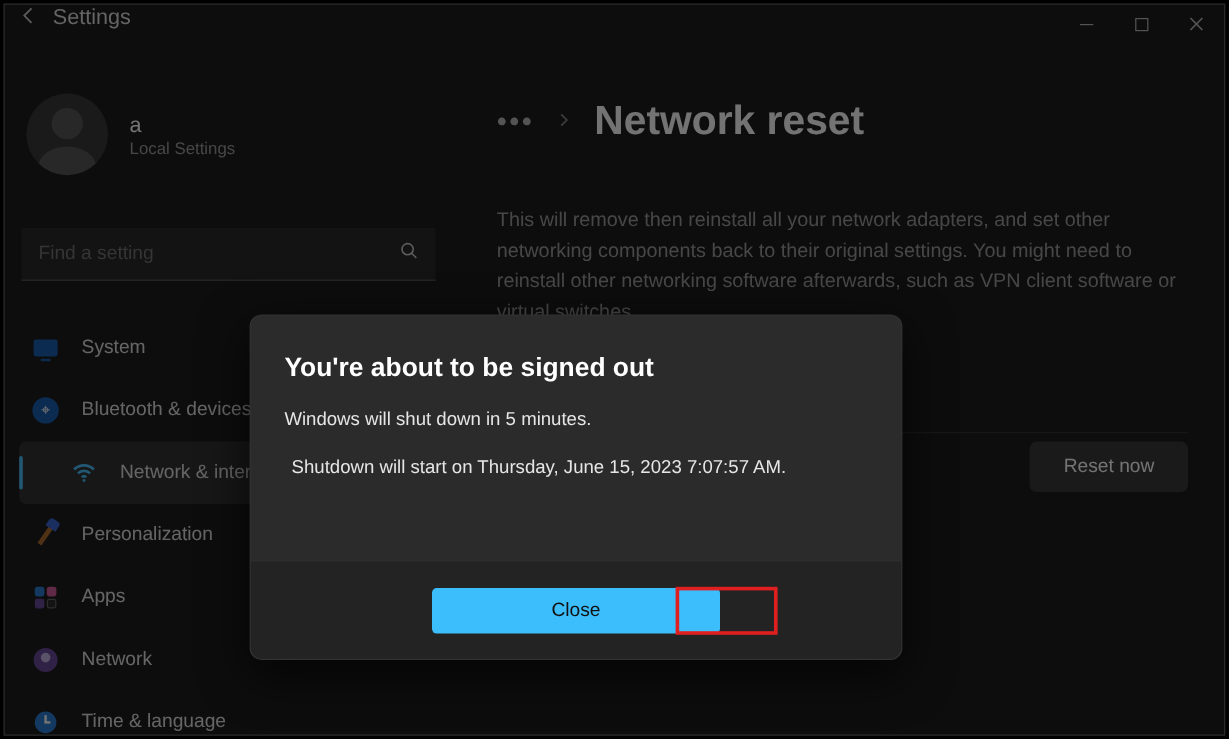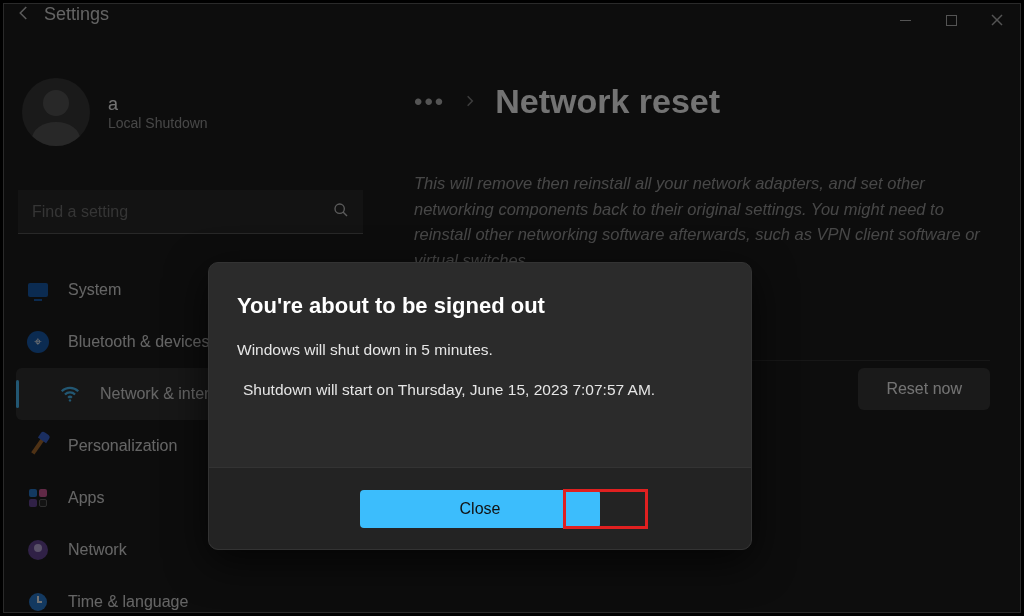--- a/index.html
+++ b/index.html
@@ -44,21 +44,21 @@
   .nav-item.active::before { content:""; position:absolute; left:0; top:12px; bottom:12px; width:3px; background:#4cc2ff; border-radius:3px; }
   .nav-ico { width:24px; height:24px; display:flex; align-items:center; justify-content:center; }
 
   
   .content { position:absolute; left:410px; top:78px; right:16px; }
   .breadcrumb { display:flex; align-items:center; gap:18px; color:#bbb; }
   .bc-dots { font-size:24px; letter-spacing:2px; }
   .bc-caret { font-size:20px; color:#888; }
   .page-title { font-size:34px; font-weight:600; color:#fff; }
 
-  .desc { margin-top:50px; font-size:16.5px; line-height:1.55; color:#9e9e9e;font-style:italic; }
+  .desc { margin-top:50px; font-size:16.5px; line-height:1.55; color:#9e9e9e; }
 
   .reset-row { position:absolute; left:420px; top:356px; right:30px; height:56px; display:flex; align-items:center; justify-content:flex-end; border-top:1px solid #333; }
   .reset-btn { background:#3a3a3a; color:#fff; font-size:16px; padding:12px 28px; border-radius:6px; }
 
   
   .modal {
     position:absolute; left:204px; top:258px; width:544px; height:288px;
     background:#2b2b2b; border-radius:10px; border:1px solid #333;
     box-shadow: 0 12px 40px rgba(0,0,0,0.7);
   }
@@ -116,21 +116,21 @@
     </div>
   </div>
 
   <div class="profile">
     <div class="avatar">
       <div class="avatar-inner-head"></div>
         <div class="avatar-inner-body"></div>
     </div>
     <div>
       <div class="profile-name">a</div>
-      <div class="profile-sub">Local Shutdown</div>
+      <div class="profile-sub">Local Settings</div>
     </div>
   </div>
 
   <div class="search">
     <input placeholder="Find a setting" style="">
     <span class="ico">
       <svg width="16" height="16" viewBox="0 0 24 24" fill="none" stroke="#ccc" stroke-width="2">
           <circle cx="10" cy="10" r="7"></circle>
           <line x1="21" y1="21" x2="15" y2="15"></line>
         </svg>

